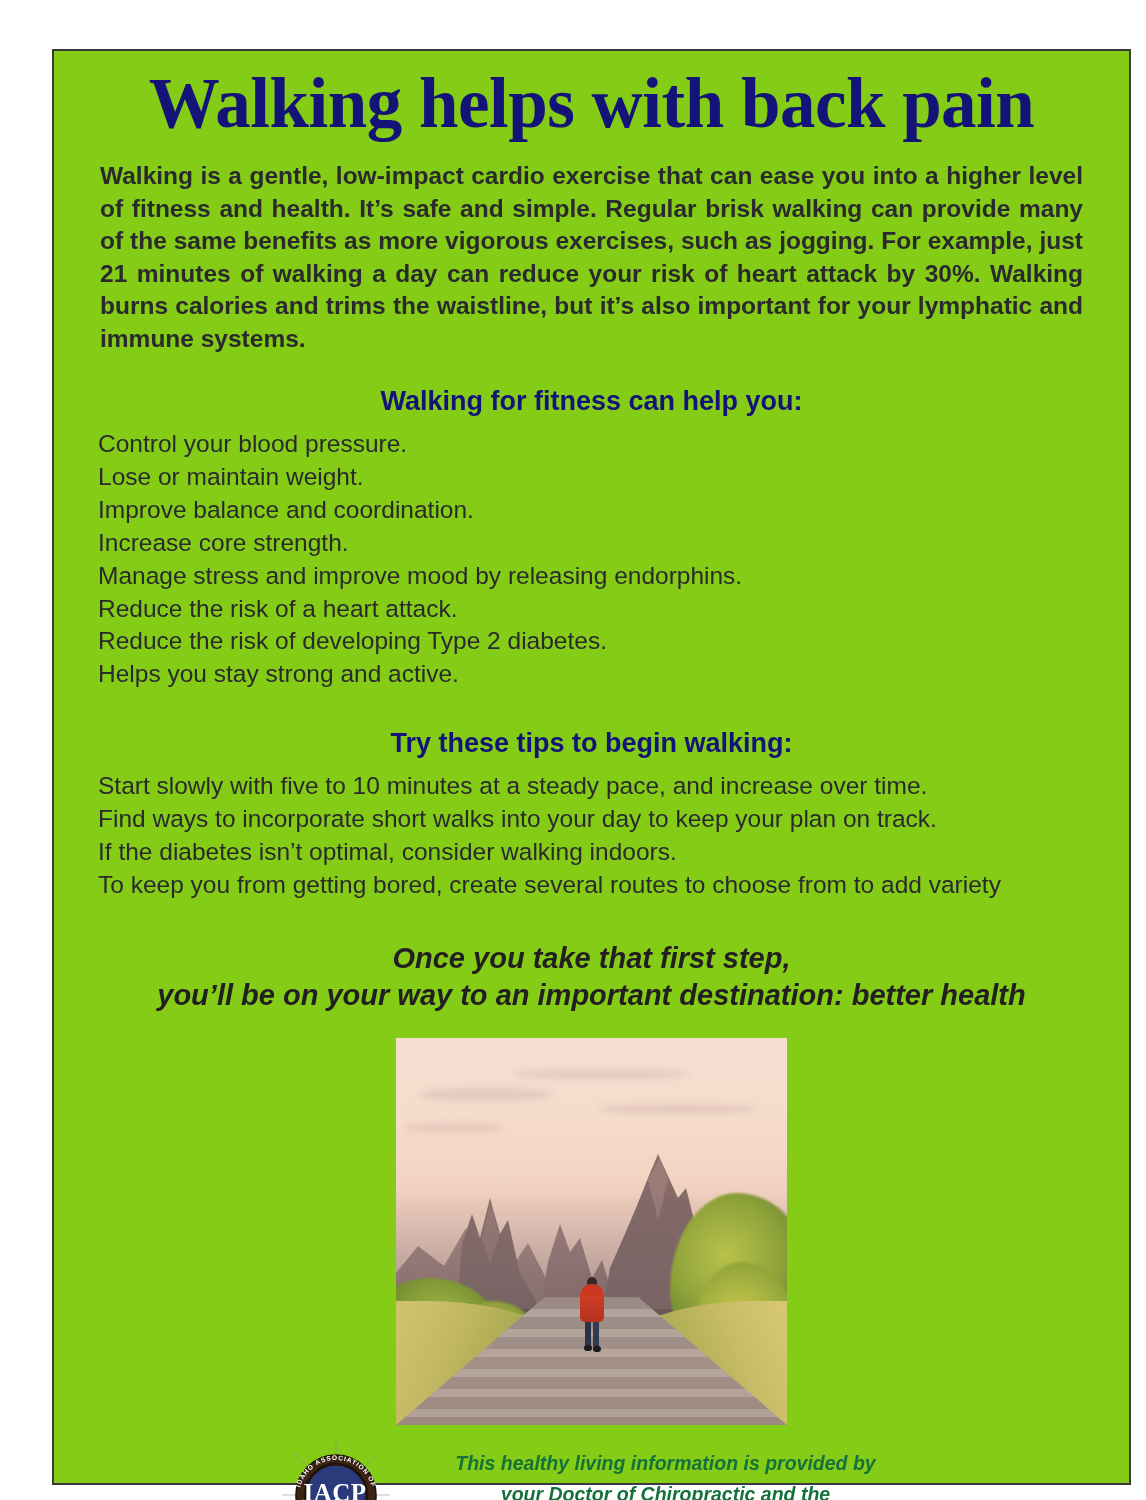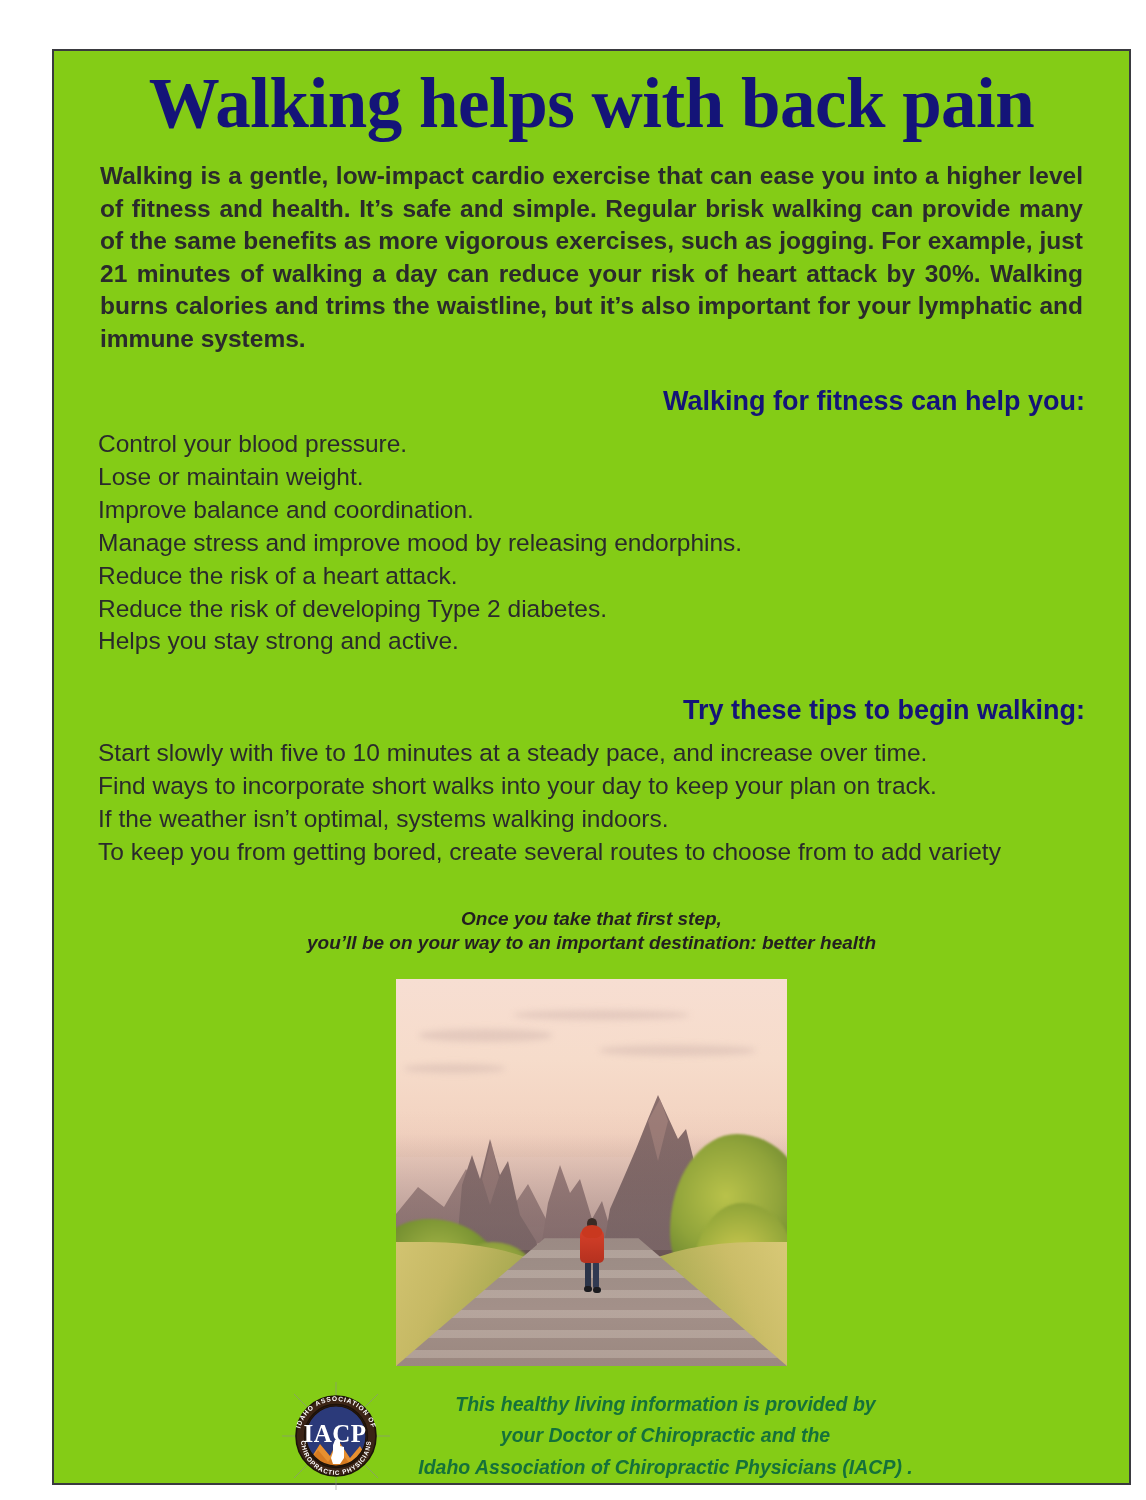--- a/index.html
+++ b/index.html
@@ -56,21 +56,21 @@
     font-size: 24.5px;
     line-height: 1.33;
     text-align: justify;
     text-justify: inter-word;
     color: #2a2a2c;
     font-weight: bold;
   }
 
   
   .section-heading {
-    text-align: right;
+    text-align: center;
     color: #141478;
     font-weight: bold;
     font-size: 27px;
     line-height: 1.2;
   }
   #heading-fitness { margin: 30px 0 10px 0; }
   #heading-tips    { margin: 36px 0 10px 0; }
 
   
   .center-list { text-align: left; }
@@ -82,21 +82,21 @@
   }
   #list-benefits .list-line { line-height: 1.345; }
   #list-tips .list-line { line-height: 1.345; }
 
   
   #tagline {
     margin: 38px 0 0 0;
     text-align: center;
     font-style: italic;
     font-weight: bold;
-    font-size: 19px;
+    font-size: 29px;
     line-height: 1.30;
     color: #231f20;
   }
   #tagline .tagline-line { display: block; }
 
   
   #photo-wrapper {
     margin-top: 23px;
     text-align: center;
   }
@@ -256,32 +256,33 @@
     <h1 id="doc-title">Walking helps with back pain</h1>
 
     <p id="intro-paragraph">Walking is a gentle, low-impact cardio exercise that can ease you into a higher level of fitness and health. It’s safe and simple. Regular brisk walking can provide many of the same benefits as more vigorous exercises, such as jogging. For example, just 21 minutes of walking a day can reduce your risk of heart attack by 30%. Walking burns calories and trims the waistline, but it’s also important for your lymphatic and immune systems.</p>
 
     <h2 id="heading-fitness" class="section-heading">Walking for fitness can help you:</h2>
 
     <div id="list-benefits" class="center-list">
       <div class="list-line">Control your blood pressure.</div>
       <div class="list-line">Lose or maintain weight.</div>
       <div class="list-line">Improve balance and coordination.</div>
+      <div class="list-line">Increase core strength.</div>
       <div class="list-line">Manage stress and improve mood by releasing endorphins.</div>
       <div class="list-line">Reduce the risk of a heart attack.</div>
       <div class="list-line">Reduce the risk of developing Type 2 diabetes.</div>
       <div class="list-line">Helps you stay strong and active.</div>
     </div>
 
     <h2 id="heading-tips" class="section-heading">Try these tips to begin walking:</h2>
 
     <div id="list-tips" class="center-list">
       <div class="list-line">Start slowly with five to 10 minutes at a steady pace, and increase over time.</div>
       <div class="list-line">Find ways to incorporate short walks into your day to keep your plan on track.</div>
-      <div class="list-line">If the weather isn’t optimal, systems walking indoors.</div>
+      <div class="list-line">If the diabetes isn’t optimal, consider walking indoors.</div>
       <div class="list-line">To keep you from getting bored, create several routes to choose from to add variety</div>
     </div>
 
     <div id="tagline">
       <span class="tagline-line">Once you take that first step,</span>
       <span class="tagline-line">you’ll be on your way to an important destination: better health</span>
     </div>
 
     <div id="photo-wrapper">
       <div id="walking-photo">

